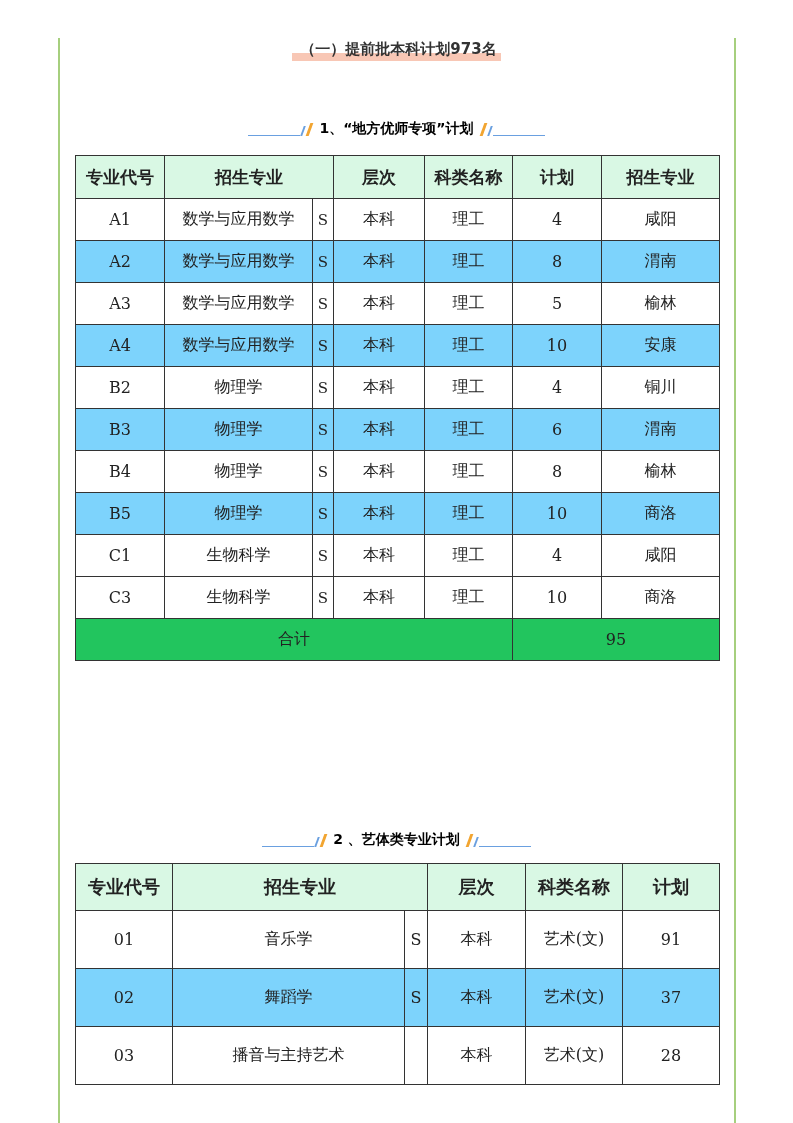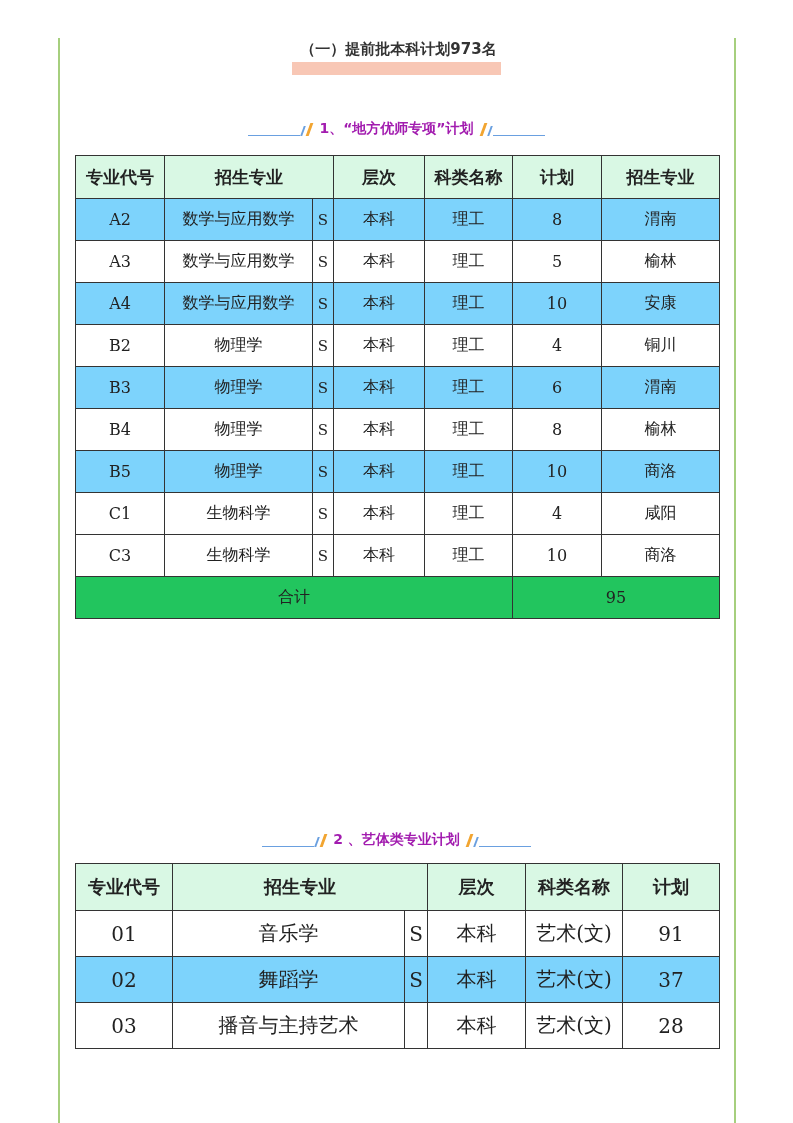--- a/index.html
+++ b/index.html
@@ -7,47 +7,47 @@
   body { position: relative; font-family: "DejaVu Serif", "Liberation Serif", serif; color: #222; }
   .page-line { position: absolute; top: 38px; bottom: 0; width: 2px; background: #a6cf7e; }
   .page-line.left { left: 58px; }
   .page-line.right { left: 734px; }
 
   .section-title {
     position: absolute; left: 0; width: 793px; top: 40px; text-align: center;
     font-family: "DejaVu Sans", "Liberation Sans", sans-serif; font-weight: bold; font-size: 15px; color: #333;
   }
   .section-title .hl {
-    display: inline-block; padding: 0 4px 16px 8px;
+    display: inline-block; padding: 0 4px 2px 8px;
     background: linear-gradient(to bottom, transparent 62%, #f8c7b5 62%, #f8c7b5 100%);
   }
 
   .sub-heading {
     position: absolute; left: 0; width: 793px; text-align: left;
-    font-family: "DejaVu Sans", "Liberation Sans", sans-serif; font-weight: bold; font-size: 14px; color: #a21caf;
+    font-family: "DejaVu Sans", "Liberation Sans", sans-serif; font-weight: bold; font-size: 14px; color: #000000;
     display: flex; justify-content: center; align-items: center; gap: 6px;
   }
   .deco-left, .deco-right { display: inline-flex; align-items: flex-end; height: 14px; }
   .deco-line { display: inline-block; width: 52px; height: 1px; background: #6aa0e0; }
   .deco-slash-blue { display: inline-block; width: 2px; height: 10px; background: #6aa0e0; transform: skewX(-20deg); margin: 0 2px; }
   .deco-slash-orange { display: inline-block; width: 3px; height: 13px; background: #f2a531; transform: skewX(-20deg); margin: 0 2px; }
 
   table { position: absolute; border-collapse: collapse; table-layout: fixed; padding-left: 23px; }
   td, th { border: 1.5px solid #333; text-align: center; vertical-align: middle; font-size: 16px; font-weight: normal; }
   th { background: #d9f8e4; font-weight: bold; font-size: 17px; }
   tr.alt td { background: #7dd3fc; }
   tr.plain td { background: #ffffff; }
   tr.total td { background: #22c55e; }
   .s-col { font-size: 15px; }
   #t1 { left: 75px; top: 155px; width: 644px; }
   #t1 th { height: 43px; }
   #t1 td { height: 42px; }
   #t2 { left: 75px; top: 863px; width: 644px; }
   #t2 th { height: 47px; font-size: 18px; }
-  #t2 td { height: 46px; font-size: 20px; }
+  #t2 td { height: 58px; font-size: 16px; }
 </style>
 </head>
 <body>
 
 <div class="page-line left"></div>
 <div class="page-line right"></div>
 
 <div class="section-title">
   <span class="hl">（一）提前批本科计划973名</span>
 </div>
@@ -80,20 +80,29 @@
     <tr>
       <th>专业代号</th>
       <th colspan="2">招生专业</th>
       <th>层次</th>
       <th>科类名称</th>
       <th>计划</th>
       <th>招生专业</th>
     </tr>
   </thead>
   <tbody id="t1-body">
+      <tr class="plain">
+        <td>A1</td>
+        <td>数学与应用数学</td>
+        <td class="s-col">S</td>
+        <td>本科</td>
+        <td>理工</td>
+        <td>4</td>
+        <td>咸阳</td>
+      </tr>
       <tr class="alt">
         <td>A2</td>
         <td>数学与应用数学</td>
         <td class="s-col">S</td>
         <td>本科</td>
         <td>理工</td>
         <td>8</td>
         <td>渭南</td>
       </tr>
       <tr class="plain">

